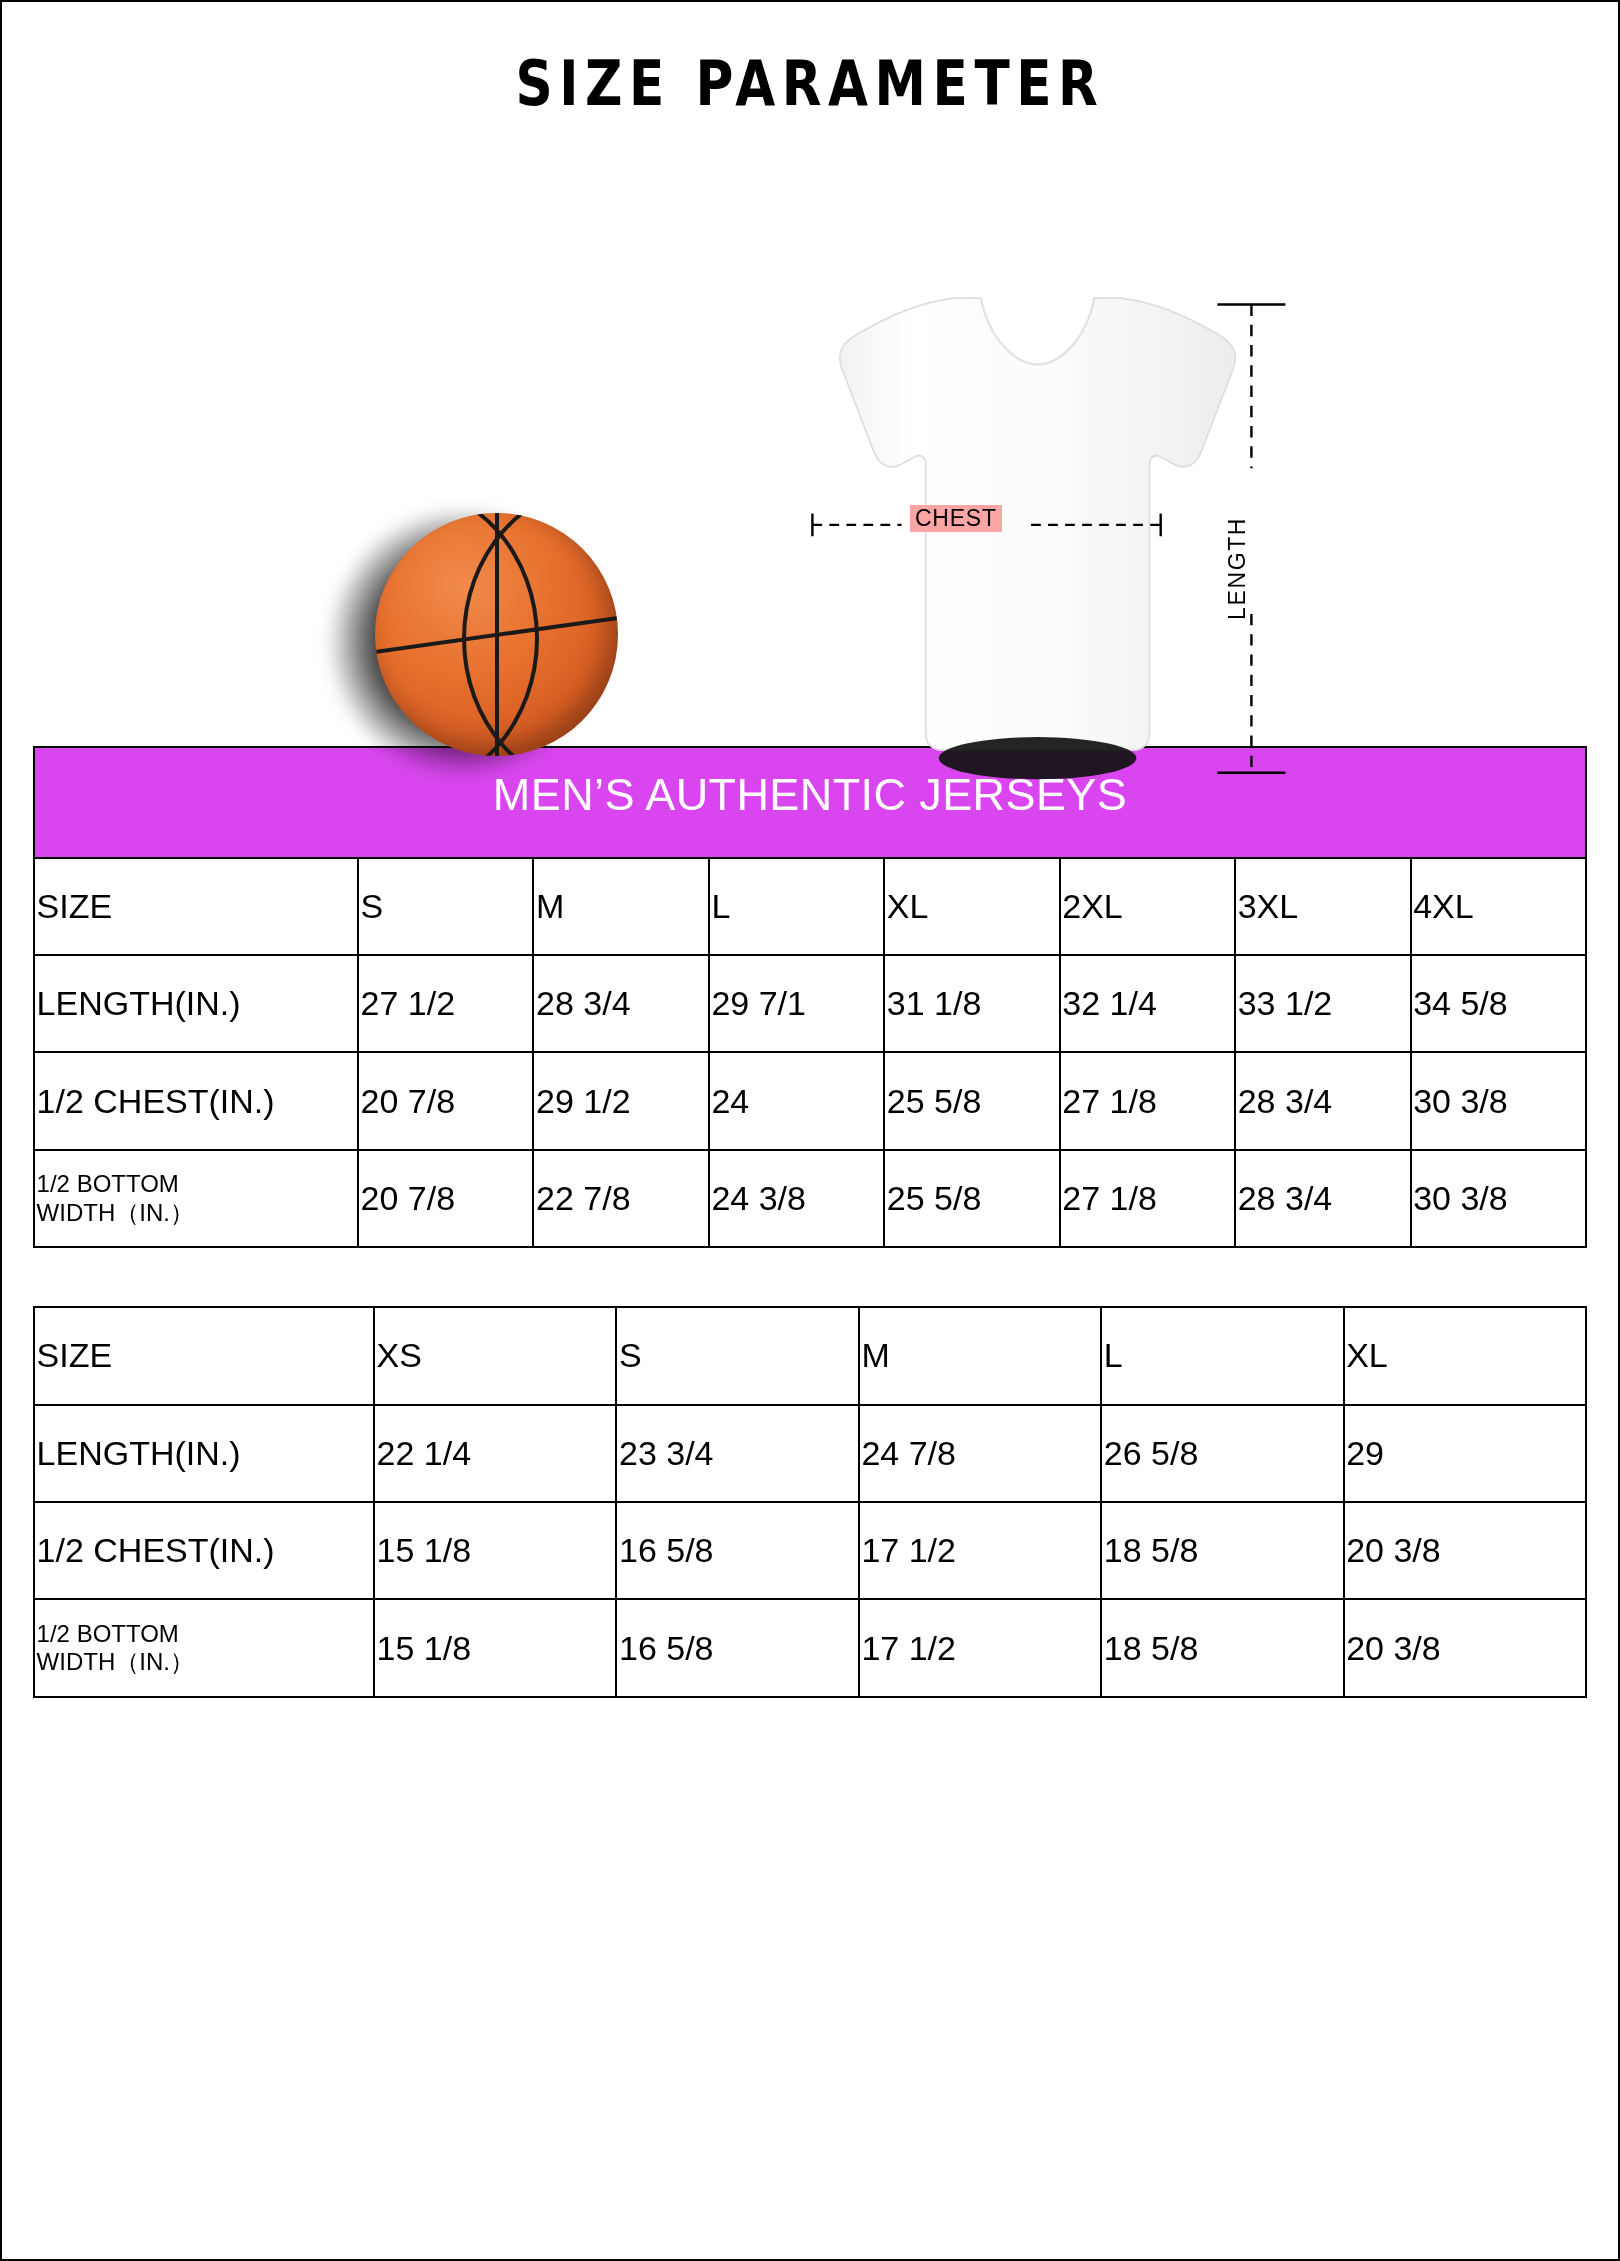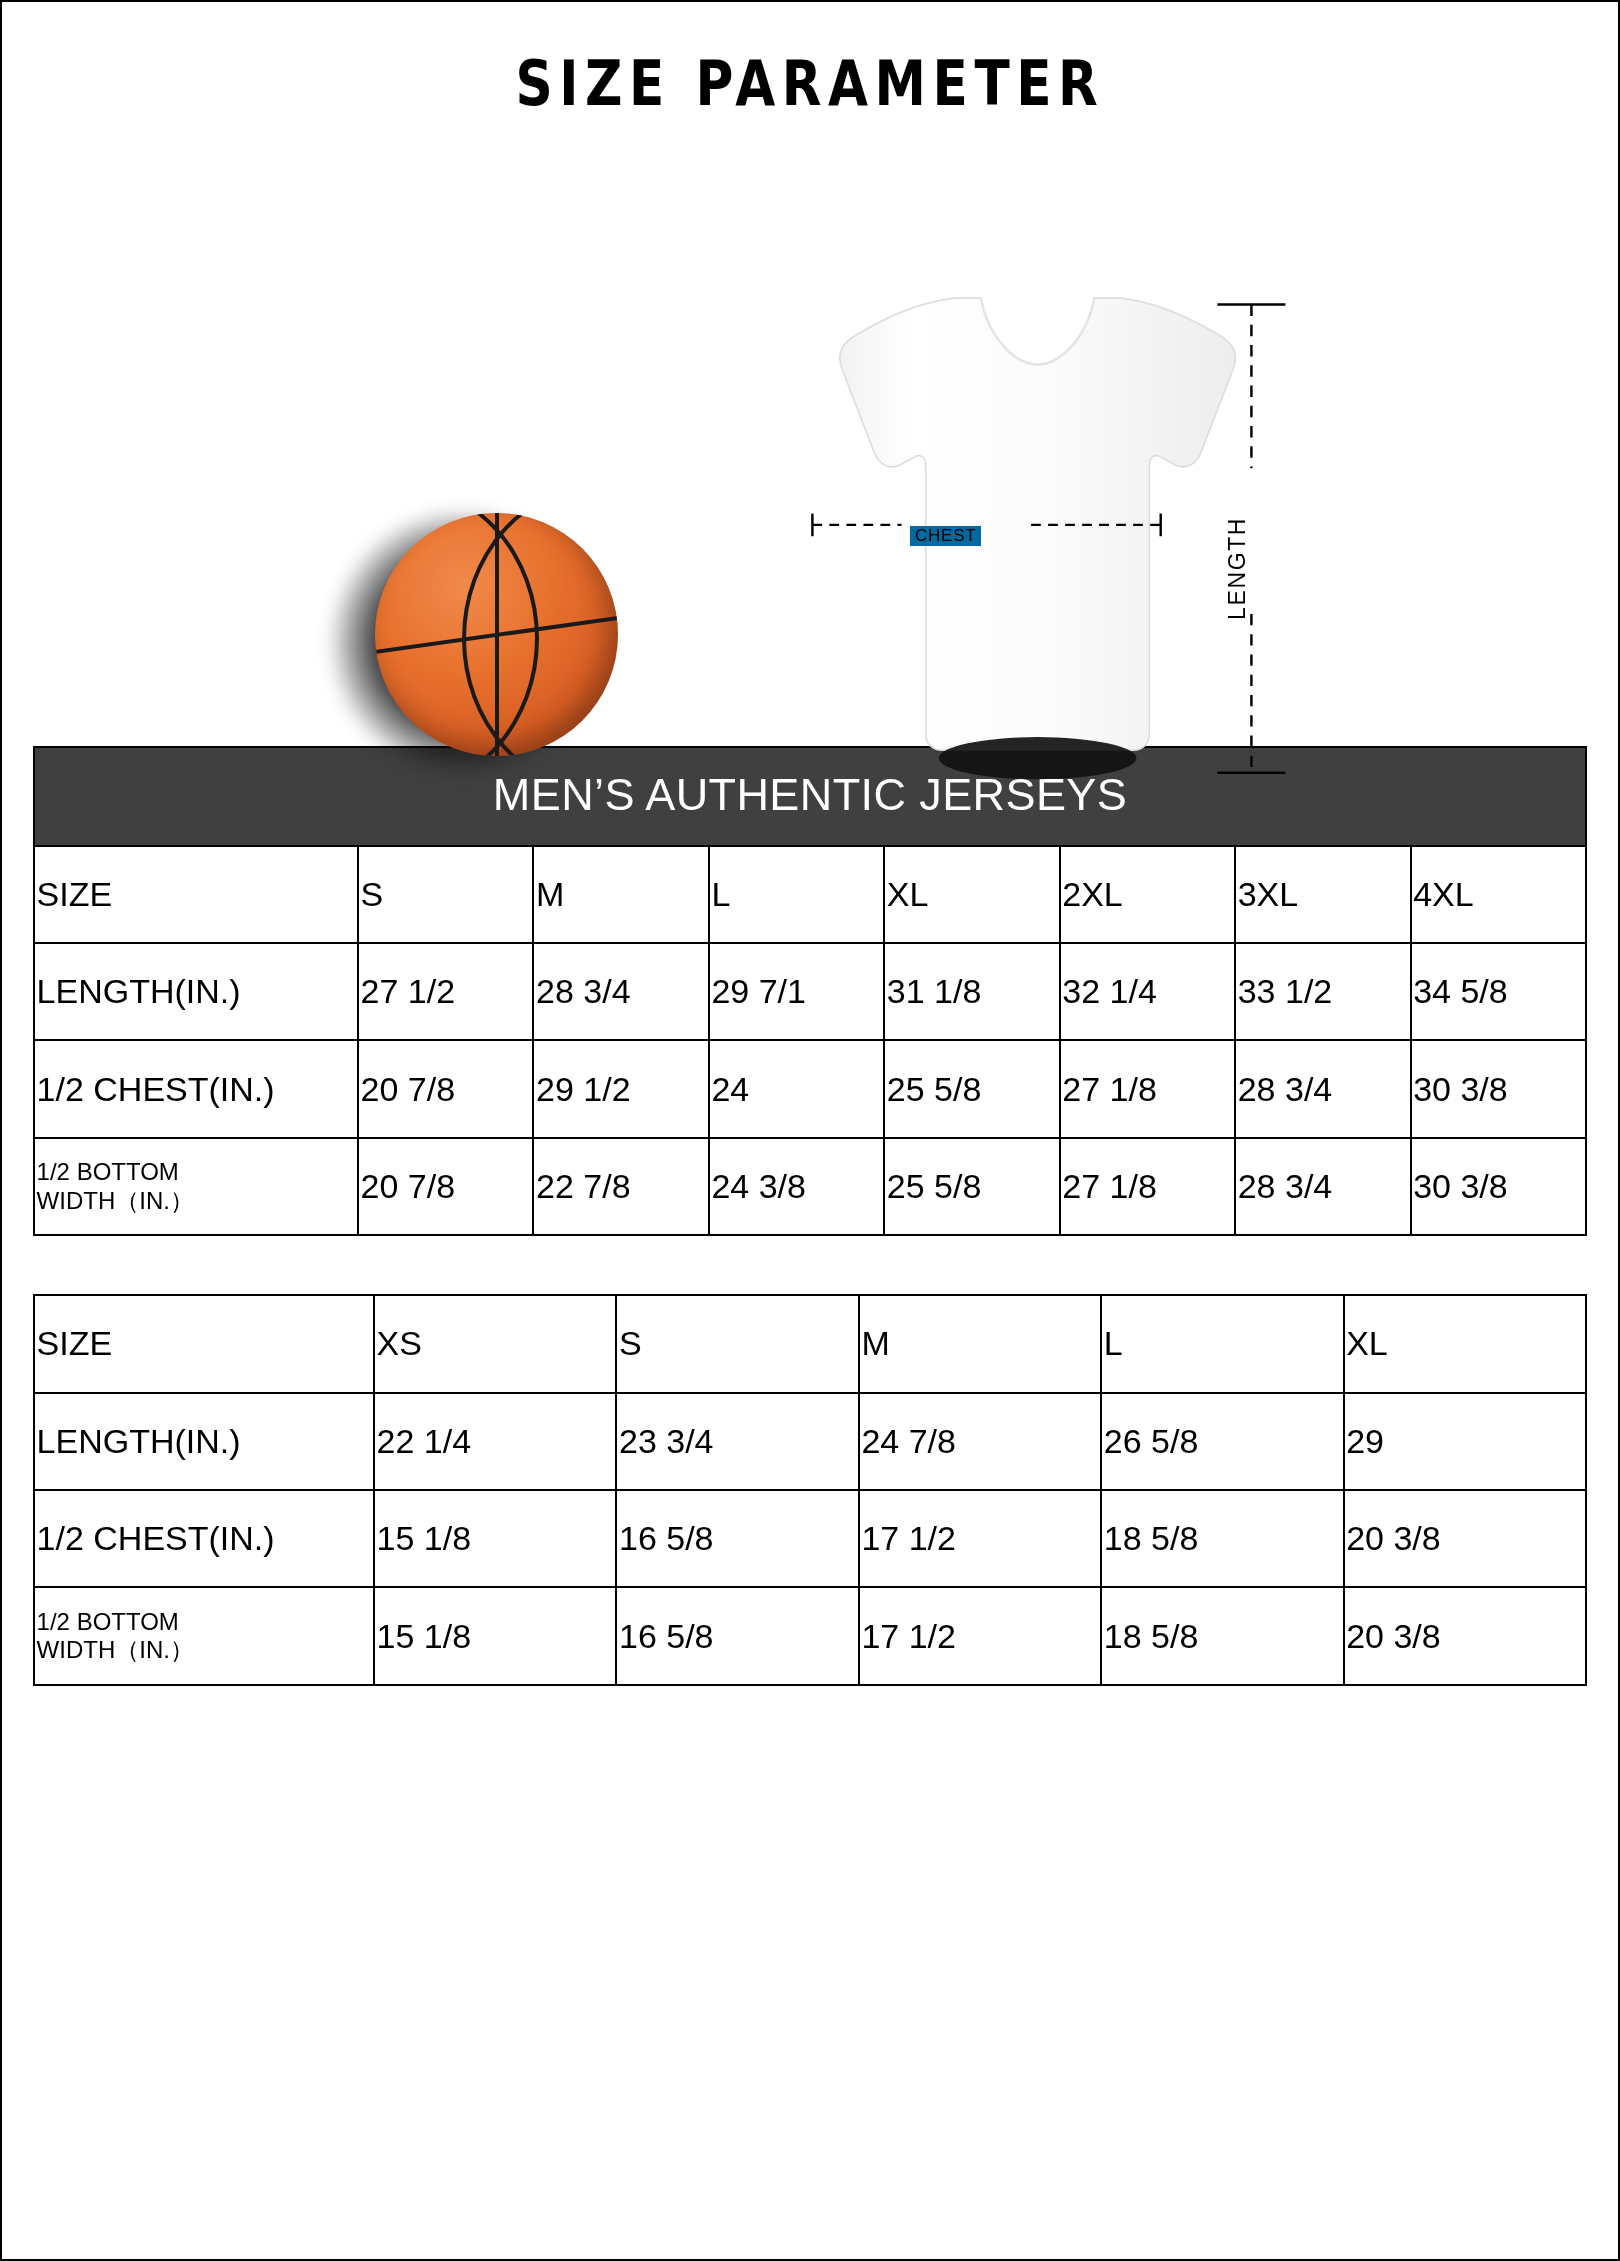--- a/index.html
+++ b/index.html
@@ -121,24 +121,24 @@
     left: 778px;
     top: 170px;
     width: 356px;
     height: 567px;
   }
   .jersey-svg { display:block; }
 
   .chest-label {
     position: absolute;
     left: 130px;
-    top: 236px;
-    font-size: 17px;
+    top: 215px;
+    font-size: 23px;
     letter-spacing: 0.8px;
-    background: #0369a1;
+    background: #fca5a5;
     padding: 0 4.9px;
     font-family: "Liberation Sans", sans-serif;
   }
   .length-label {
     position: absolute;
     left: 1222px;
     top: 397px;
     font-size: 23px;
     letter-spacing: 1.6px;
     writing-mode: vertical-rl;
@@ -147,25 +147,25 @@
   }
 
   
   .table-block {
     margin: 0 31px;
   }
   .block-men { margin-top: 9.7px; }
   .block-boy { margin-top: 58px; }
 
   .tbl-header {
-    background: #404040;
+    background: #d946ef;
     color: #fff;
     text-align: center;
     font-size: 45px;
-    padding: 21px 0 24px;
+    padding: 21px 0 36px;
     letter-spacing: 0.4px;
     border: 2.4px solid #000;
     border-bottom: none;
     font-family: "Liberation Sans", sans-serif;
   }
   table.sizes {
     border-collapse: collapse;
     width: 100%;
     table-layout: fixed;
   }

